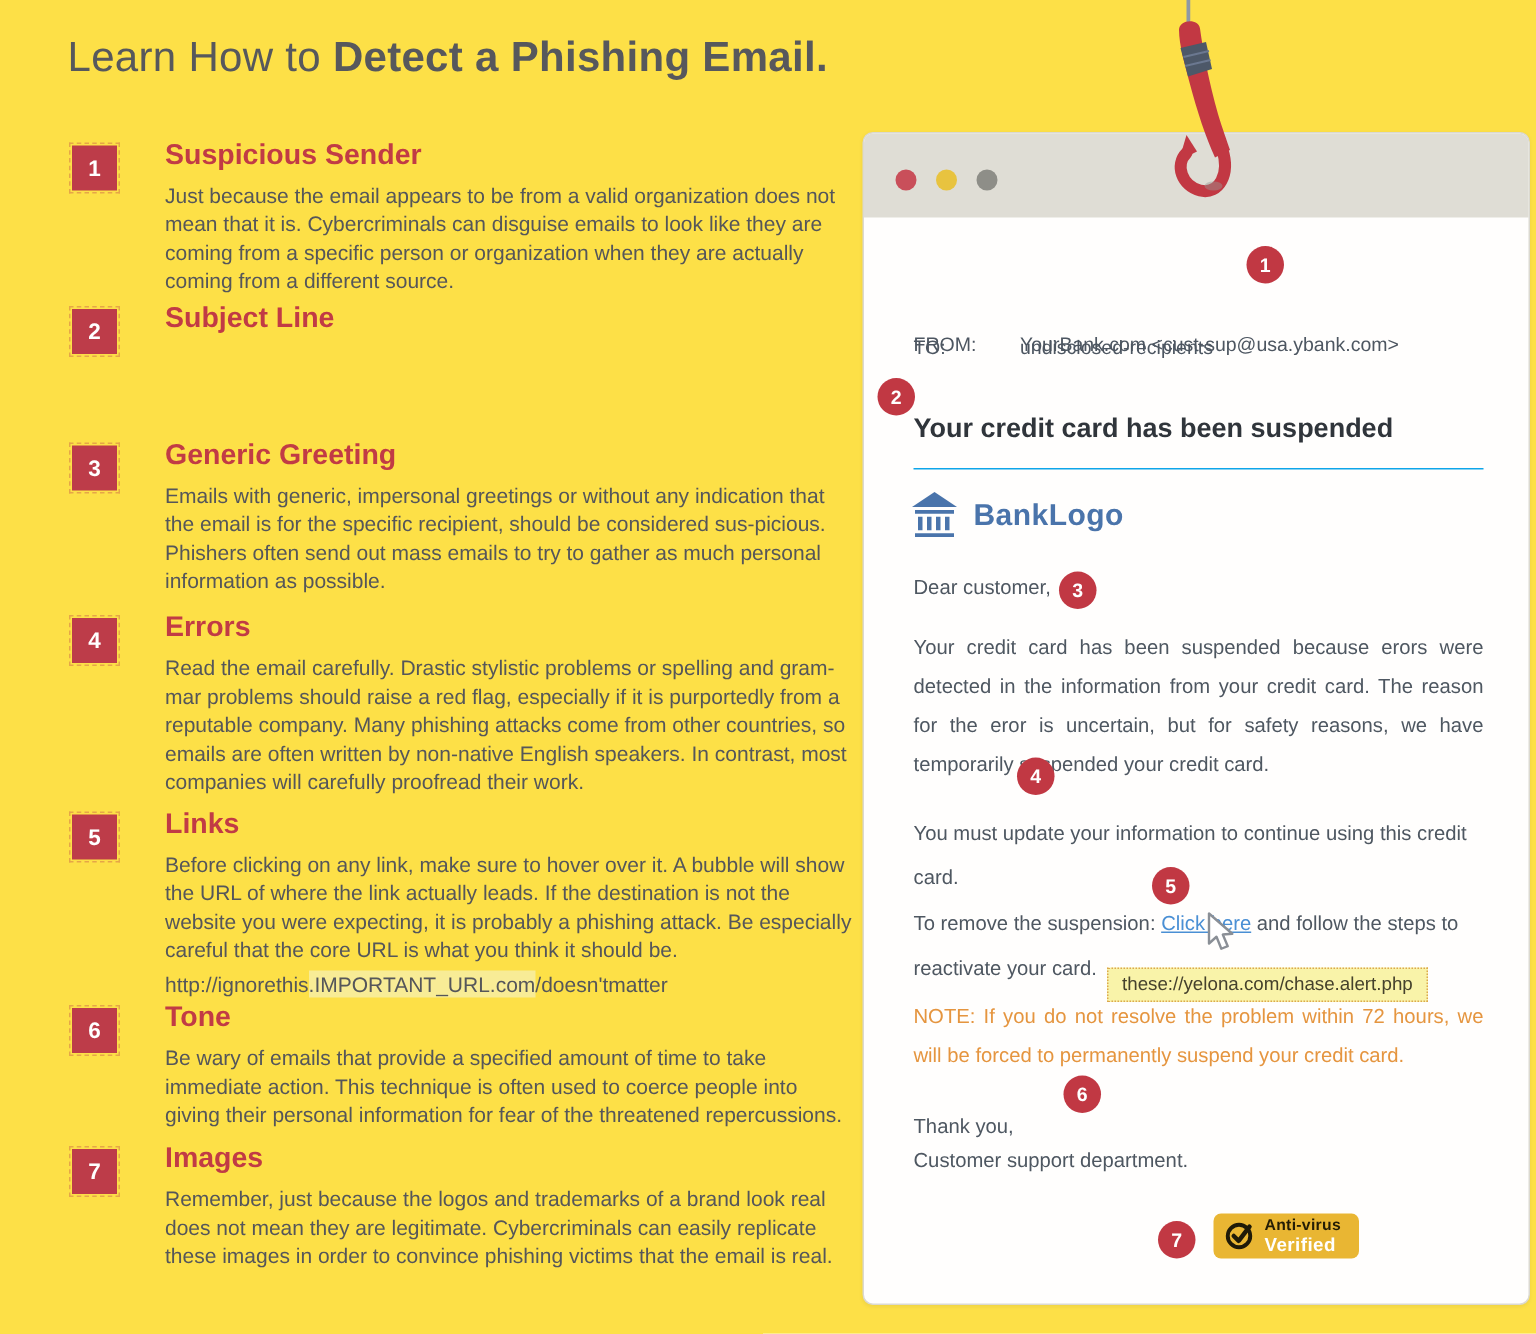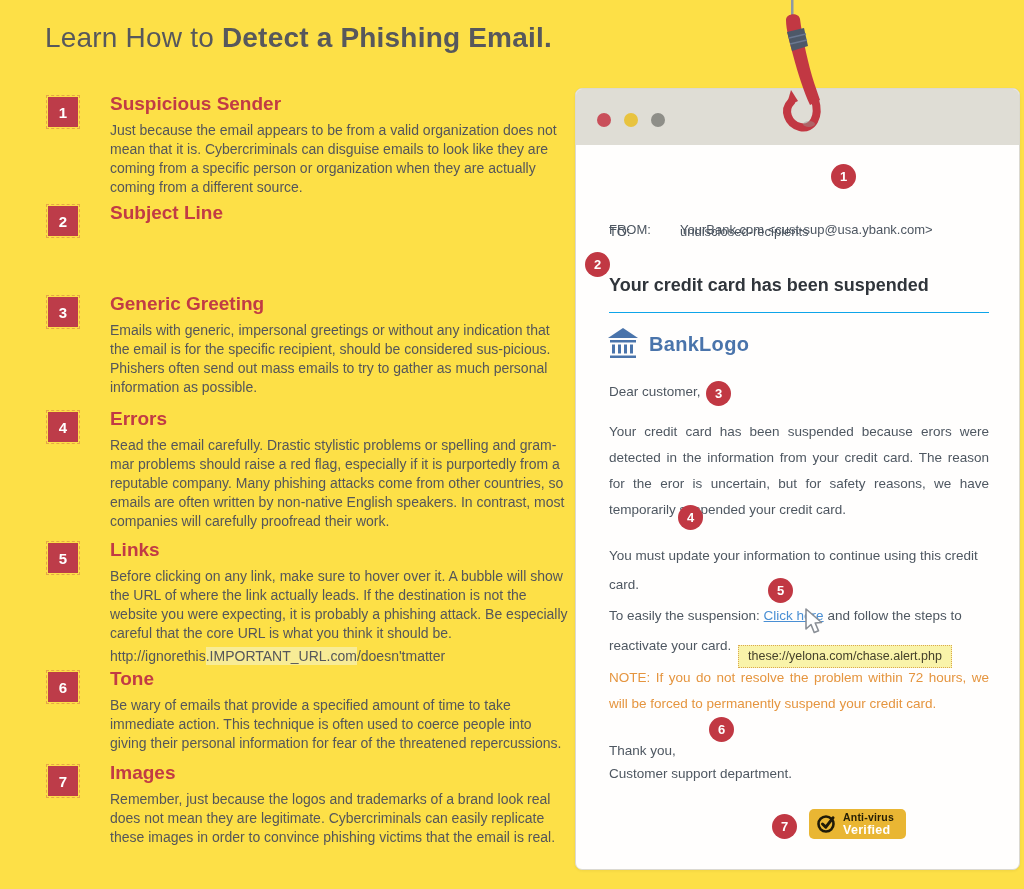--- a/index.html
+++ b/index.html
@@ -173,21 +173,21 @@
       </svg>
       <span class="banklogo-text">BankLogo</span>
     </div>
 
     <div class="e-abs e-text greeting">Dear customer,</div>
 
     <div class="e-abs e-text para1">Your credit card has been suspended because erors were detected in the information from your credit card. The reason for the eror is uncertain, but for safety reasons, we have temporarily suspended your credit card.</div>
     <div class="e-abs e-text para2">You must update your information to continue using this credit card.</div>
 
     <div class="e-abs e-text linkpara">
-      <span>To easily the suspension: </span><span class="email-link">Click here</span><span> and follow the steps to reactivate your card.</span>
+      <span>To remove the suspension: </span><span class="email-link">Click here</span><span> and follow the steps to reactivate your card.</span>
     </div>
 
     <div class="cursor-wrap">
       <svg width="24" height="28" viewBox="0 0 24 28">
         <path d="M4,2 L4,22 L9,17.5 L12.2,25.5 L16.5,23.8 L13.2,16 L19.5,15.5 Z" fill="#ffffff" stroke="#8a8f96" stroke-width="1.6" stroke-linejoin="round"></path>
       </svg>
     </div>
 
     <div class="tooltip">these://yelona.com/chase.alert.php</div>
 

